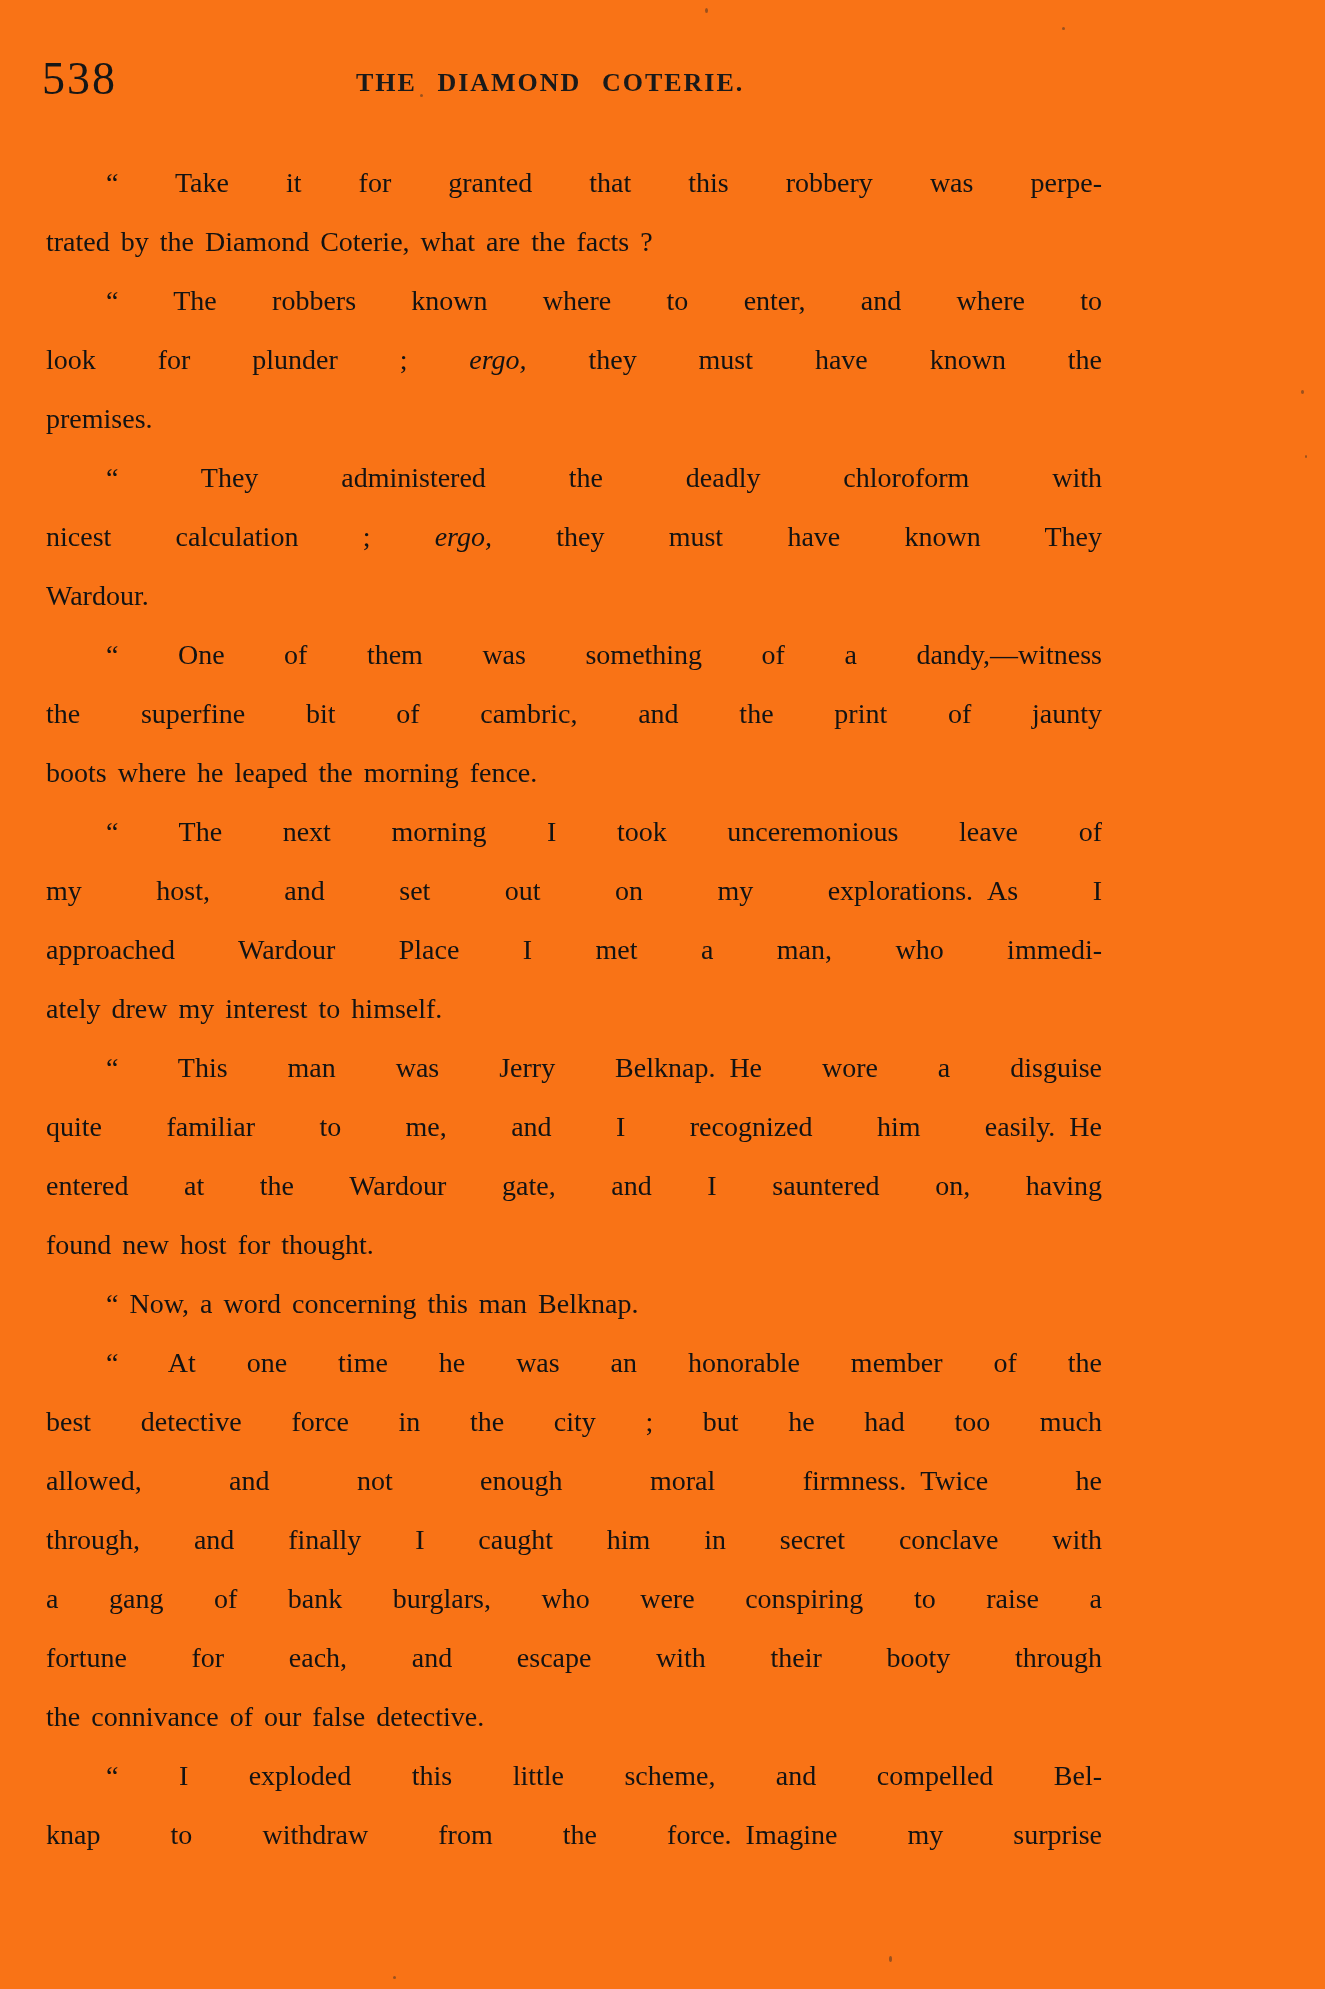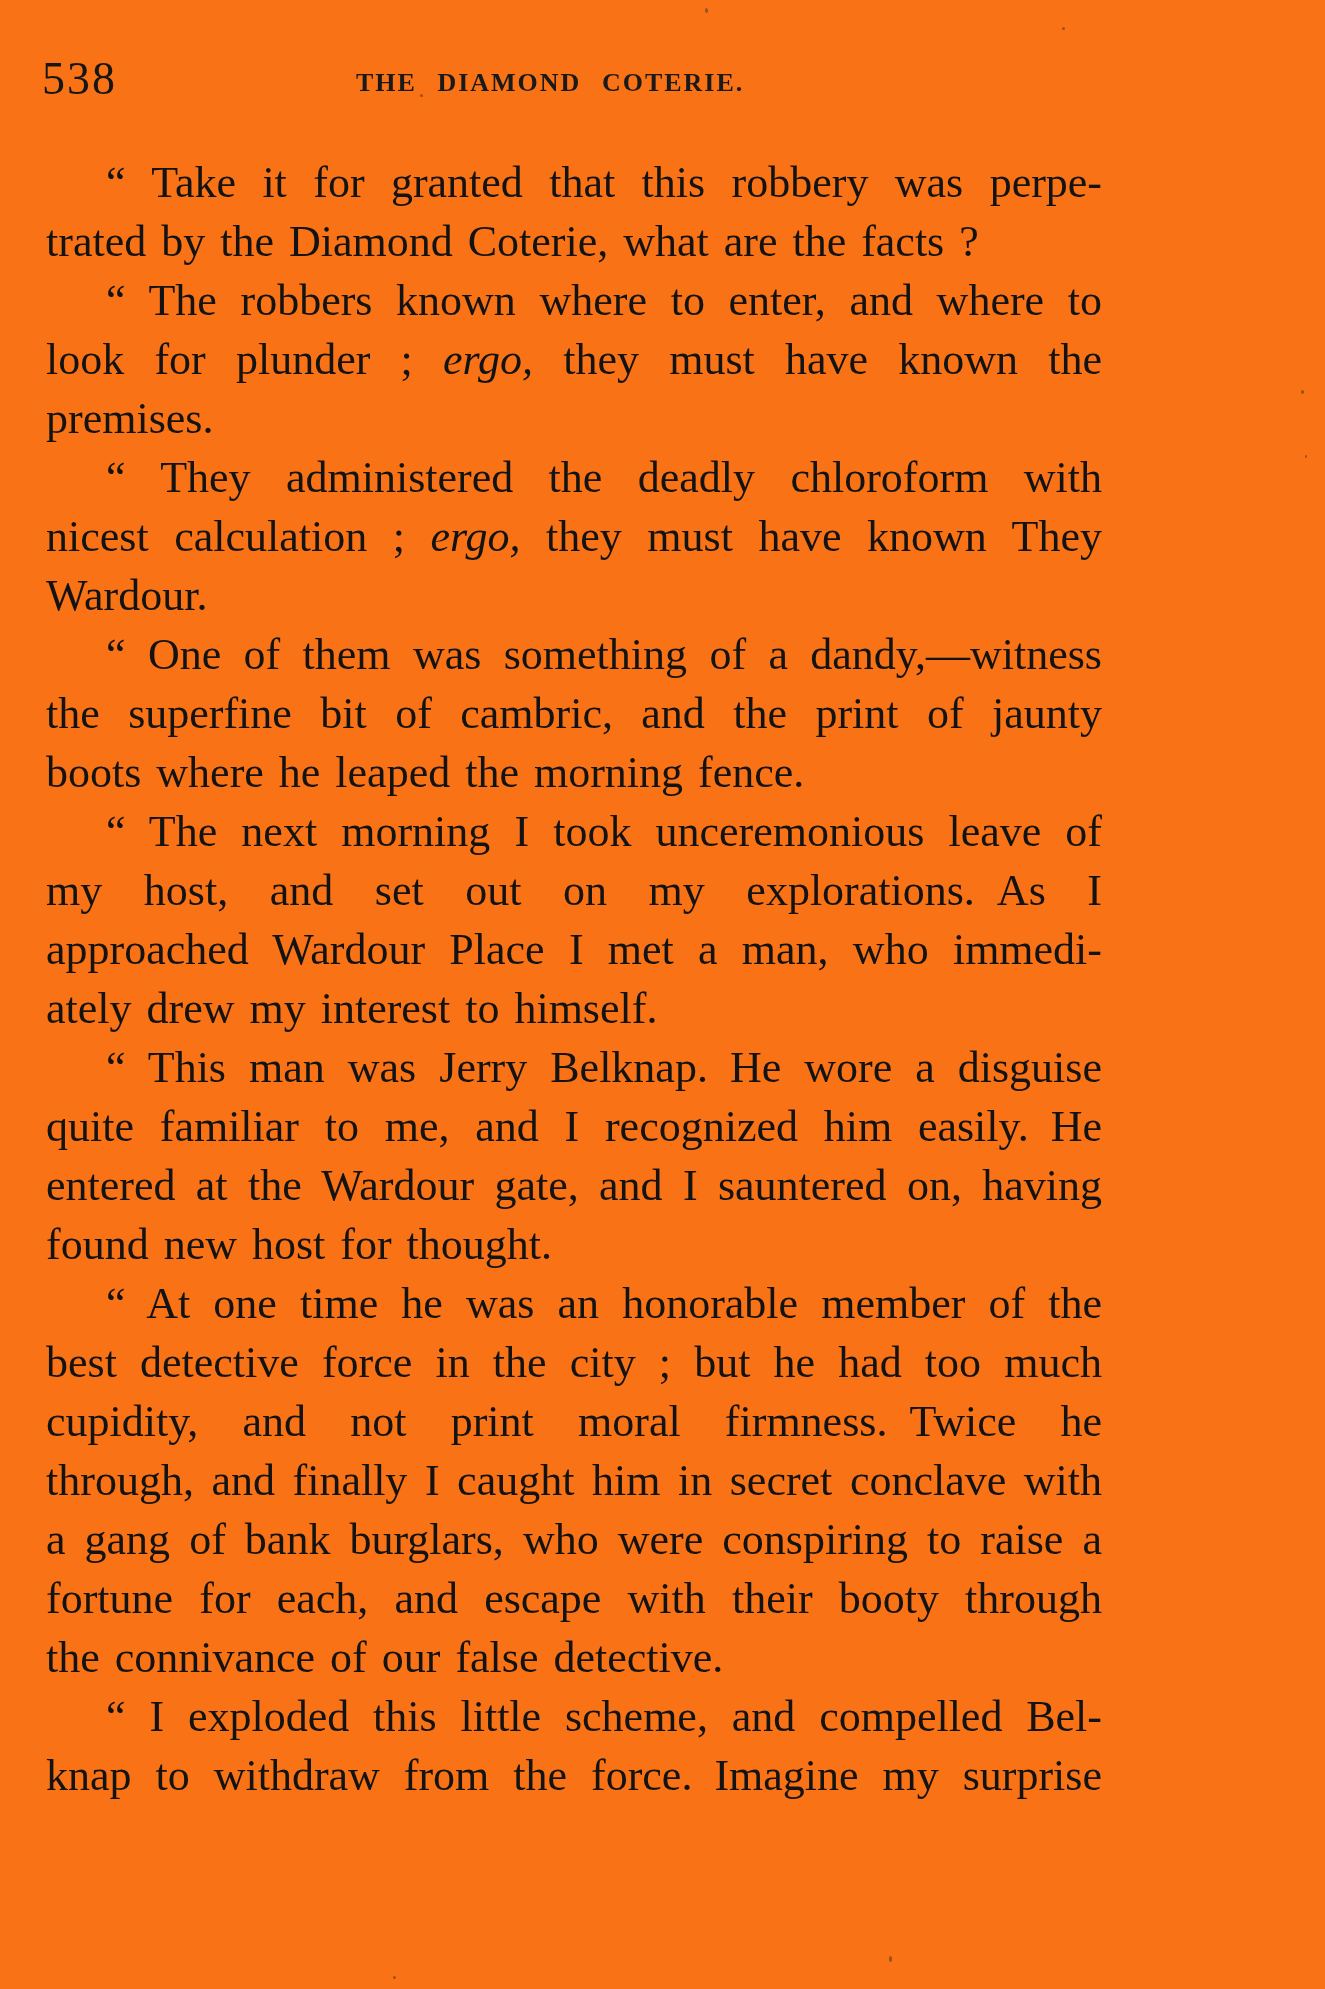--- a/index.html
+++ b/index.html
@@ -40,21 +40,21 @@
   
   .text-block {
     position: absolute;
     left: 46px;
     top: 153px;
     width: 1056px;
   }
   .line {
     height: 59px;
     line-height: 59px;
-    font-size: 44px;
+    font-size: 28px;
     word-spacing: 4px;
     white-space: normal;
     overflow: hidden;
     text-align: left;
   }
   .line.j {
     word-spacing: 0;
     text-align: justify;
     text-align-last: justify;
     text-justify: inter-word;
@@ -99,23 +99,24 @@
       <div class="line j"><span>the superfine bit of cambric, and the print of jaunty</span></div>
       <div class="line"><span>boots where he leaped the morning fence.</span></div>
       <div class="line indent j"><span>“ The next morning I took unceremonious leave of</span></div>
       <div class="line j"><span>my host, and set out on my explorations. As I</span></div>
       <div class="line j"><span>approached Wardour Place I met a man, who immedi-</span></div>
       <div class="line"><span>ately drew my interest to himself.</span></div>
       <div class="line indent j"><span>“ This man was Jerry Belknap. He wore a disguise</span></div>
       <div class="line j"><span>quite familiar to me, and I recognized him easily. He</span></div>
       <div class="line j"><span>entered at the Wardour gate, and I sauntered on, having</span></div>
       <div class="line"><span>found new host for thought.</span></div>
+      <div class="line indent"><span>“ Now, a word concerning this man Belknap.</span></div>
       <div class="line indent j"><span>“ At one time he was an honorable member of the</span></div>
       <div class="line j"><span>best detective force in the city ; but he had too much</span></div>
-      <div class="line j"><span>cupidity, and not print moral firmness. Twice he</span></div>
+      <div class="line j"><span>allowed, and not enough moral firmness. Twice he</span></div>
       <div class="line j"><span>through, and finally I caught him in secret conclave with</span></div>
       <div class="line j"><span>a gang of bank burglars, who were conspiring to raise a</span></div>
       <div class="line j"><span>fortune for each, and escape with their booty through</span></div>
       <div class="line"><span>the connivance of our false detective.</span></div>
       <div class="line indent j"><span>“ I exploded this little scheme, and compelled Bel-</span></div>
       <div class="line j"><span>knap to withdraw from the force. Imagine my surprise</span></div>
     </div>
 
   <div class="speck s1"></div>
   <div class="speck s2"></div>

